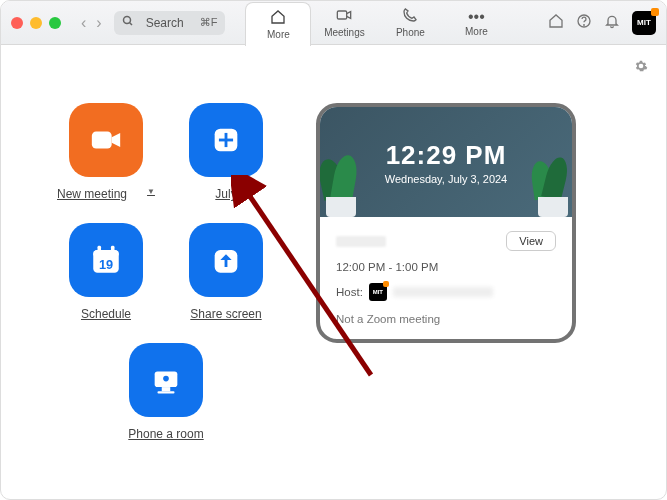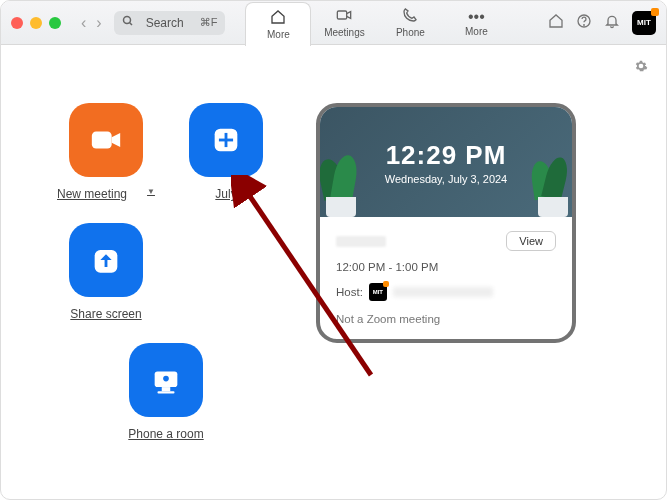--- a/index.html
+++ b/index.html
@@ -175,20 +175,32 @@
         <div class="bigbtn blue">
           <svg viewBox="0 0 24 24">
               <rect x="4" y="4" width="16" height="16" rx="4" fill="#fff"></rect>
               <rect x="11" y="7" width="2" height="10" fill="#1072ed"></rect>
               <rect x="7" y="11" width="10" height="2" fill="#1072ed"></rect>
             </svg>
         </div>
         <div class="tlabel">July</div>
       </div>
 
+      <div class="tile">
+        <div class="bigbtn blue">
+          <svg viewBox="0 0 24 24">
+              <rect x="3" y="5" width="18" height="16" rx="3" fill="#fff"></rect>
+              <rect x="3" y="5" width="18" height="5" rx="3" fill="#fff"></rect>
+              <rect x="6" y="2" width="2.5" height="5" rx="1" fill="#fff"></rect>
+              <rect x="15.5" y="2" width="2.5" height="5" rx="1" fill="#fff"></rect>
+              <text x="12" y="18" text-anchor="middle" font-size="9" font-weight="bold" fill="#1072ed">19</text>
+            </svg>
+        </div>
+        <div class="tlabel">Schedule</div>
+      </div>
 
       <div class="tile">
         <div class="bigbtn blue">
           <svg viewBox="0 0 24 24">
               <rect x="4" y="5" width="16" height="16" rx="4" fill="#fff"></rect>
               <path d="M12 8 L16 12 L13 12 L13 17 L11 17 L11 12 L8 12 Z" fill="#1072ed"></path>
             </svg>
         </div>
         <div class="tlabel">Share screen</div>
       </div>

